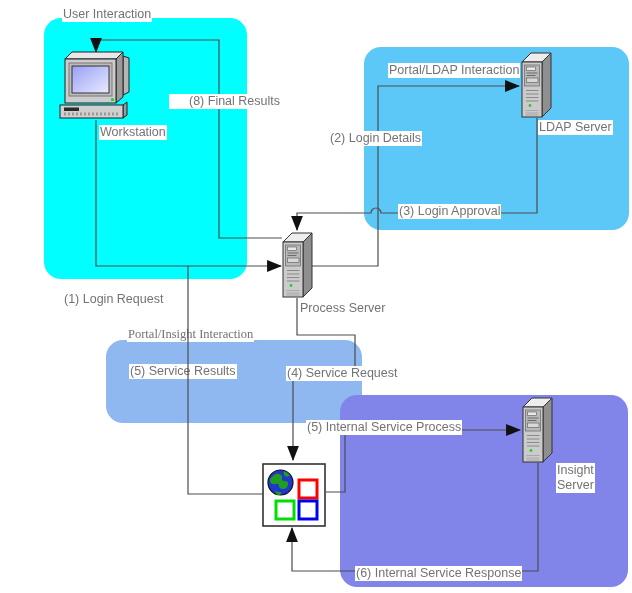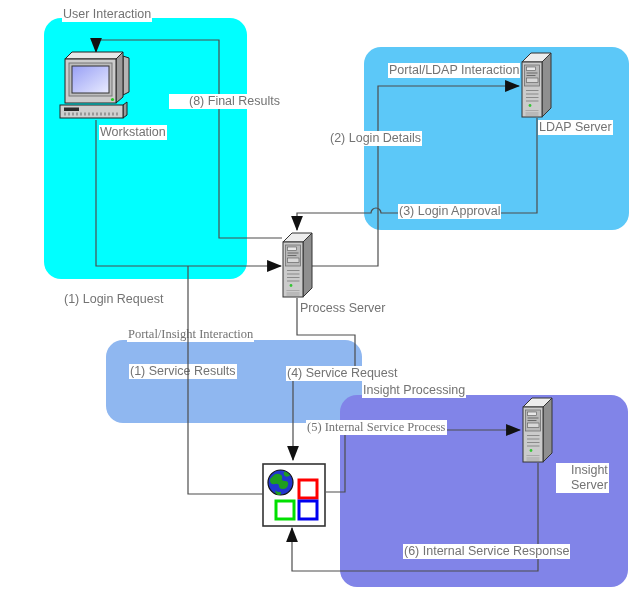--- a/index.html
+++ b/index.html
@@ -11,21 +11,21 @@
   #box-user{left:44px;top:18px;width:203px;height:261px;background:#00ffff;}
   #box-ldap{left:364px;top:47px;width:265px;height:183px;background:#5cc8f8;}
   #box-portal-insight{left:106px;top:340px;width:256px;height:83px;background:#8fb7f0;}
   #box-insight-processing{left:340px;top:395px;width:288px;height:192px;background:#8184e8;}
   .layer{position:absolute;left:0;top:0;z-index:2;}
   .icon{position:absolute;z-index:3;}
   .lbl{
     position:absolute;z-index:4;background:#ffffff;color:#737373;
     font-size:12.5px;line-height:15px;white-space:nowrap;padding:0 1px;
   }
-  .lbl span{display:block;padding-left:14px;}
+  .lbl span{display:block;}
   #wires-top{z-index:5;}
 </style>
 </head>
 <body>
 
 <div id="canvas">
 
   <div id="box-user" class="group-box"></div>
   <div id="box-ldap" class="group-box"></div>
   <div id="box-portal-insight" class="group-box"></div>
@@ -114,36 +114,35 @@
       <path d="M13,27.5 q3,2 6,1.5 q0.5,2.5 -2,3 q-3,0.5 -4,-4.5 Z" fill="#1f9e1f"></path>
     </g>
     <rect x="37" y="17" width="18" height="18" fill="none" stroke="#ff0000" stroke-width="3"></rect>
     <rect x="14" y="38" width="18" height="18" fill="none" stroke="#00e000" stroke-width="3"></rect>
     <rect x="37" y="38" width="18" height="18" fill="none" stroke="#0000f0" stroke-width="3"></rect>
   </svg>
 
   <div class="lbl" style="left:62px;top:7px;">User Interaction</div>
   <div class="lbl" style="left:388px;top:31px;margin-top:32px;">Portal/LDAP Interaction</div>
   <div class="lbl" style="left:127px;top:327px;font-family:Liberation Serif, serif;">Portal/Insight Interaction</div>
-  <div class="lbl" style="left:362px;top:383px;">Insight Processing</div>
 
   <div class="lbl" style="left:99px;top:125px;text-align:center;">Workstation</div>
   <div class="lbl" style="left:299px;top:301px;">Process Server</div>
   <div class="lbl" style="left:538px;top:120px;">LDAP Server</div>
   <div class="lbl" style="left:556px;top:463px;">
     <span>Insight</span>
     <span>Server</span>
   </div>
 
   <div class="lbl" style="left:63px;top:258px;margin-top:34px;">(1) Login Request</div>
   <div class="lbl" style="left:329px;top:131px;text-align:center;">(2) Login Details</div>
   <div class="lbl" style="left:398px;top:204px;">(3) Login Approval</div>
   <div class="lbl" style="left:286px;top:366px;">(4) Service Request</div>
-  <div class="lbl" style="left:306px;top:420px;font-family:Liberation Serif, serif;">(5) Internal Service Process</div>
-  <div class="lbl" style="left:355px;top:544px;margin-left:48px;">(6) Internal Service Response</div>
-  <div class="lbl" style="left:129px;top:364px;">(1) Service Results</div>
+  <div class="lbl" style="left:306px;top:420px;">(5) Internal Service Process</div>
+  <div class="lbl" style="left:355px;top:566px;">(6) Internal Service Response</div>
+  <div class="lbl" style="left:129px;top:364px;">(5) Service Results</div>
   <div class="lbl" style="left:169px;top:94px;padding-left:20px;">(8) Final Results</div>
 
   <svg id="wires-top" class="layer" width="632" height="593" viewBox="0 0 632 593">
     <path d="M263,494 L188,494 L188,266" fill="none" stroke="#4d4d4d" stroke-width="1.2"></path>
   </svg>
 
 </div>
 
 </body></html>

